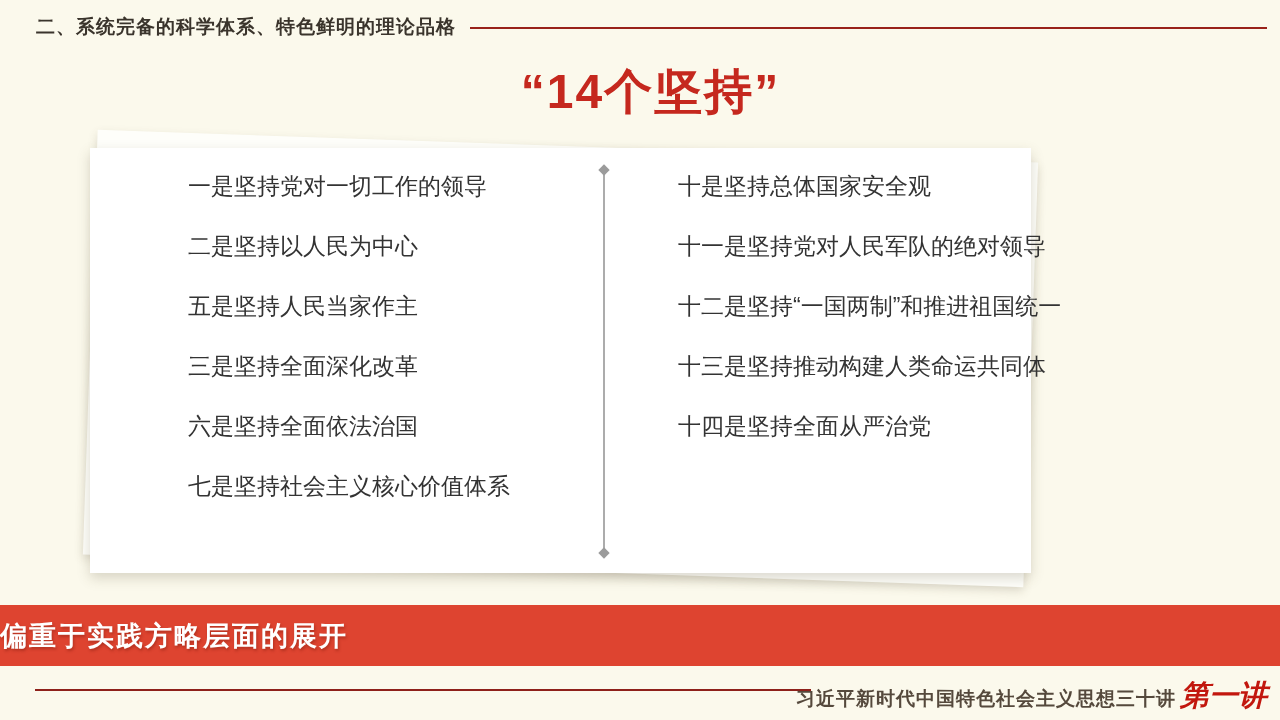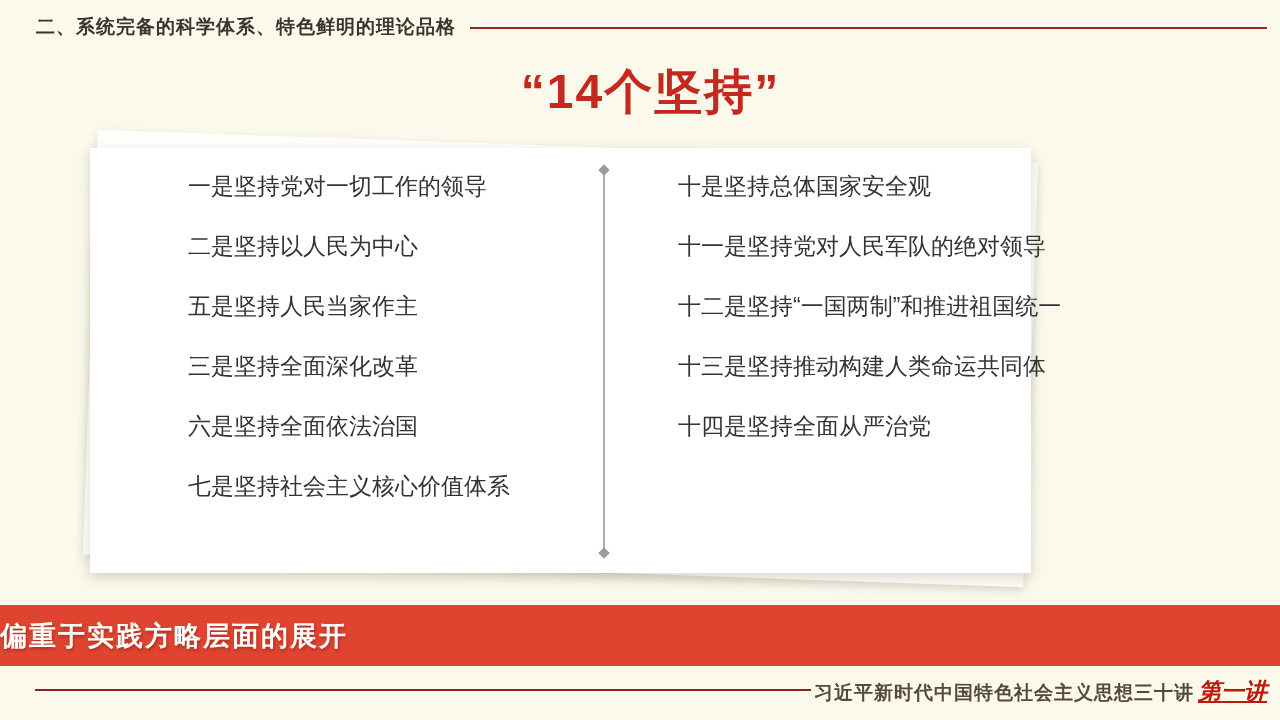--- a/index.html
+++ b/index.html
@@ -94,21 +94,21 @@
     position:absolute;right:34px;top:676px;
     display:flex;align-items:baseline;gap:4px;
   }
   .footer-course{
     font-size:19px;font-weight:bold;color:#55493C;
     letter-spacing:1px;white-space:nowrap;
   }
   .footer-lecture{
     font-family:"Liberation Serif","DejaVu Serif",serif;
     font-style:italic;font-weight:bold;
-    font-size:23px;color:#C2170E;white-space:nowrap;text-decoration:underline;
+    font-size:29px;color:#C2170E;white-space:nowrap;
   }
 </style>
 </head>
 <body>
 
 <div class="slide">
 
   <div class="header">
     <div class="header-title">二、系统完备的科学体系、特色鲜明的理论品格</div>
     <div class="header-rule"></div>

